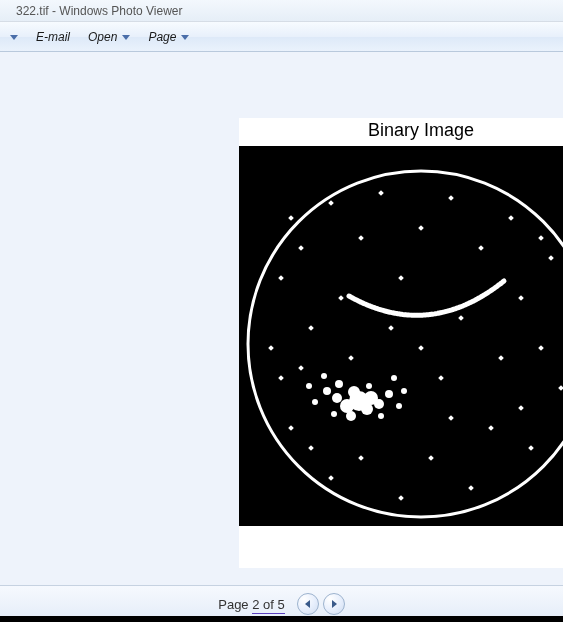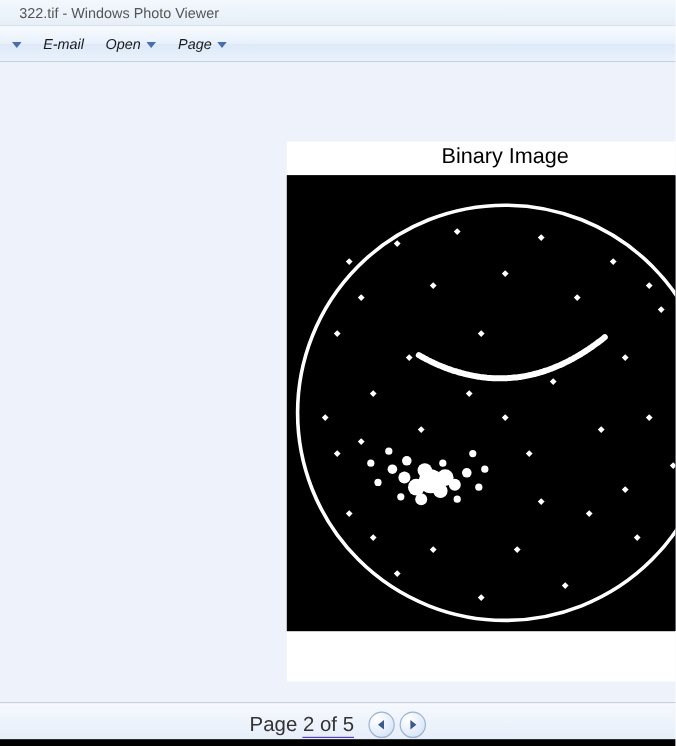--- a/index.html
+++ b/index.html
@@ -41,21 +41,21 @@
   .img-body { width: 364px; height: 380px; background: #000; position: relative; overflow:hidden; }
   .bottombar {
     height: 37px;
     background: linear-gradient(#f6f9fe, #e3ecf8);
     border-top: 1px solid #c6d2e1;
     display: flex; align-items: center; justify-content: center;
     gap: 12px;
     position: relative;
   }
   .blackstrip { position:absolute; left:0; right:0; bottom:0; height:6px; background:#000; }
-  .page-text { font-size: 17px; color: #333; }
+  .page-text { font-size: 13px; color: #333; }
   .page-text .underline { border-bottom: 1px solid #5a3fbf; padding-bottom:1px; }
   .navbtn {
     width: 22px; height: 22px; border-radius: 50%;
     background: radial-gradient(circle at 30% 25%, #ffffff, #e6eefc 55%, #cfdcef);
     border: 1px solid #9db3ce;
     display: inline-flex; align-items: center; justify-content: center;
     cursor: pointer;
   }
   .navbtn svg { display:block; }
   .navgroup { display:flex; gap:4px; }

